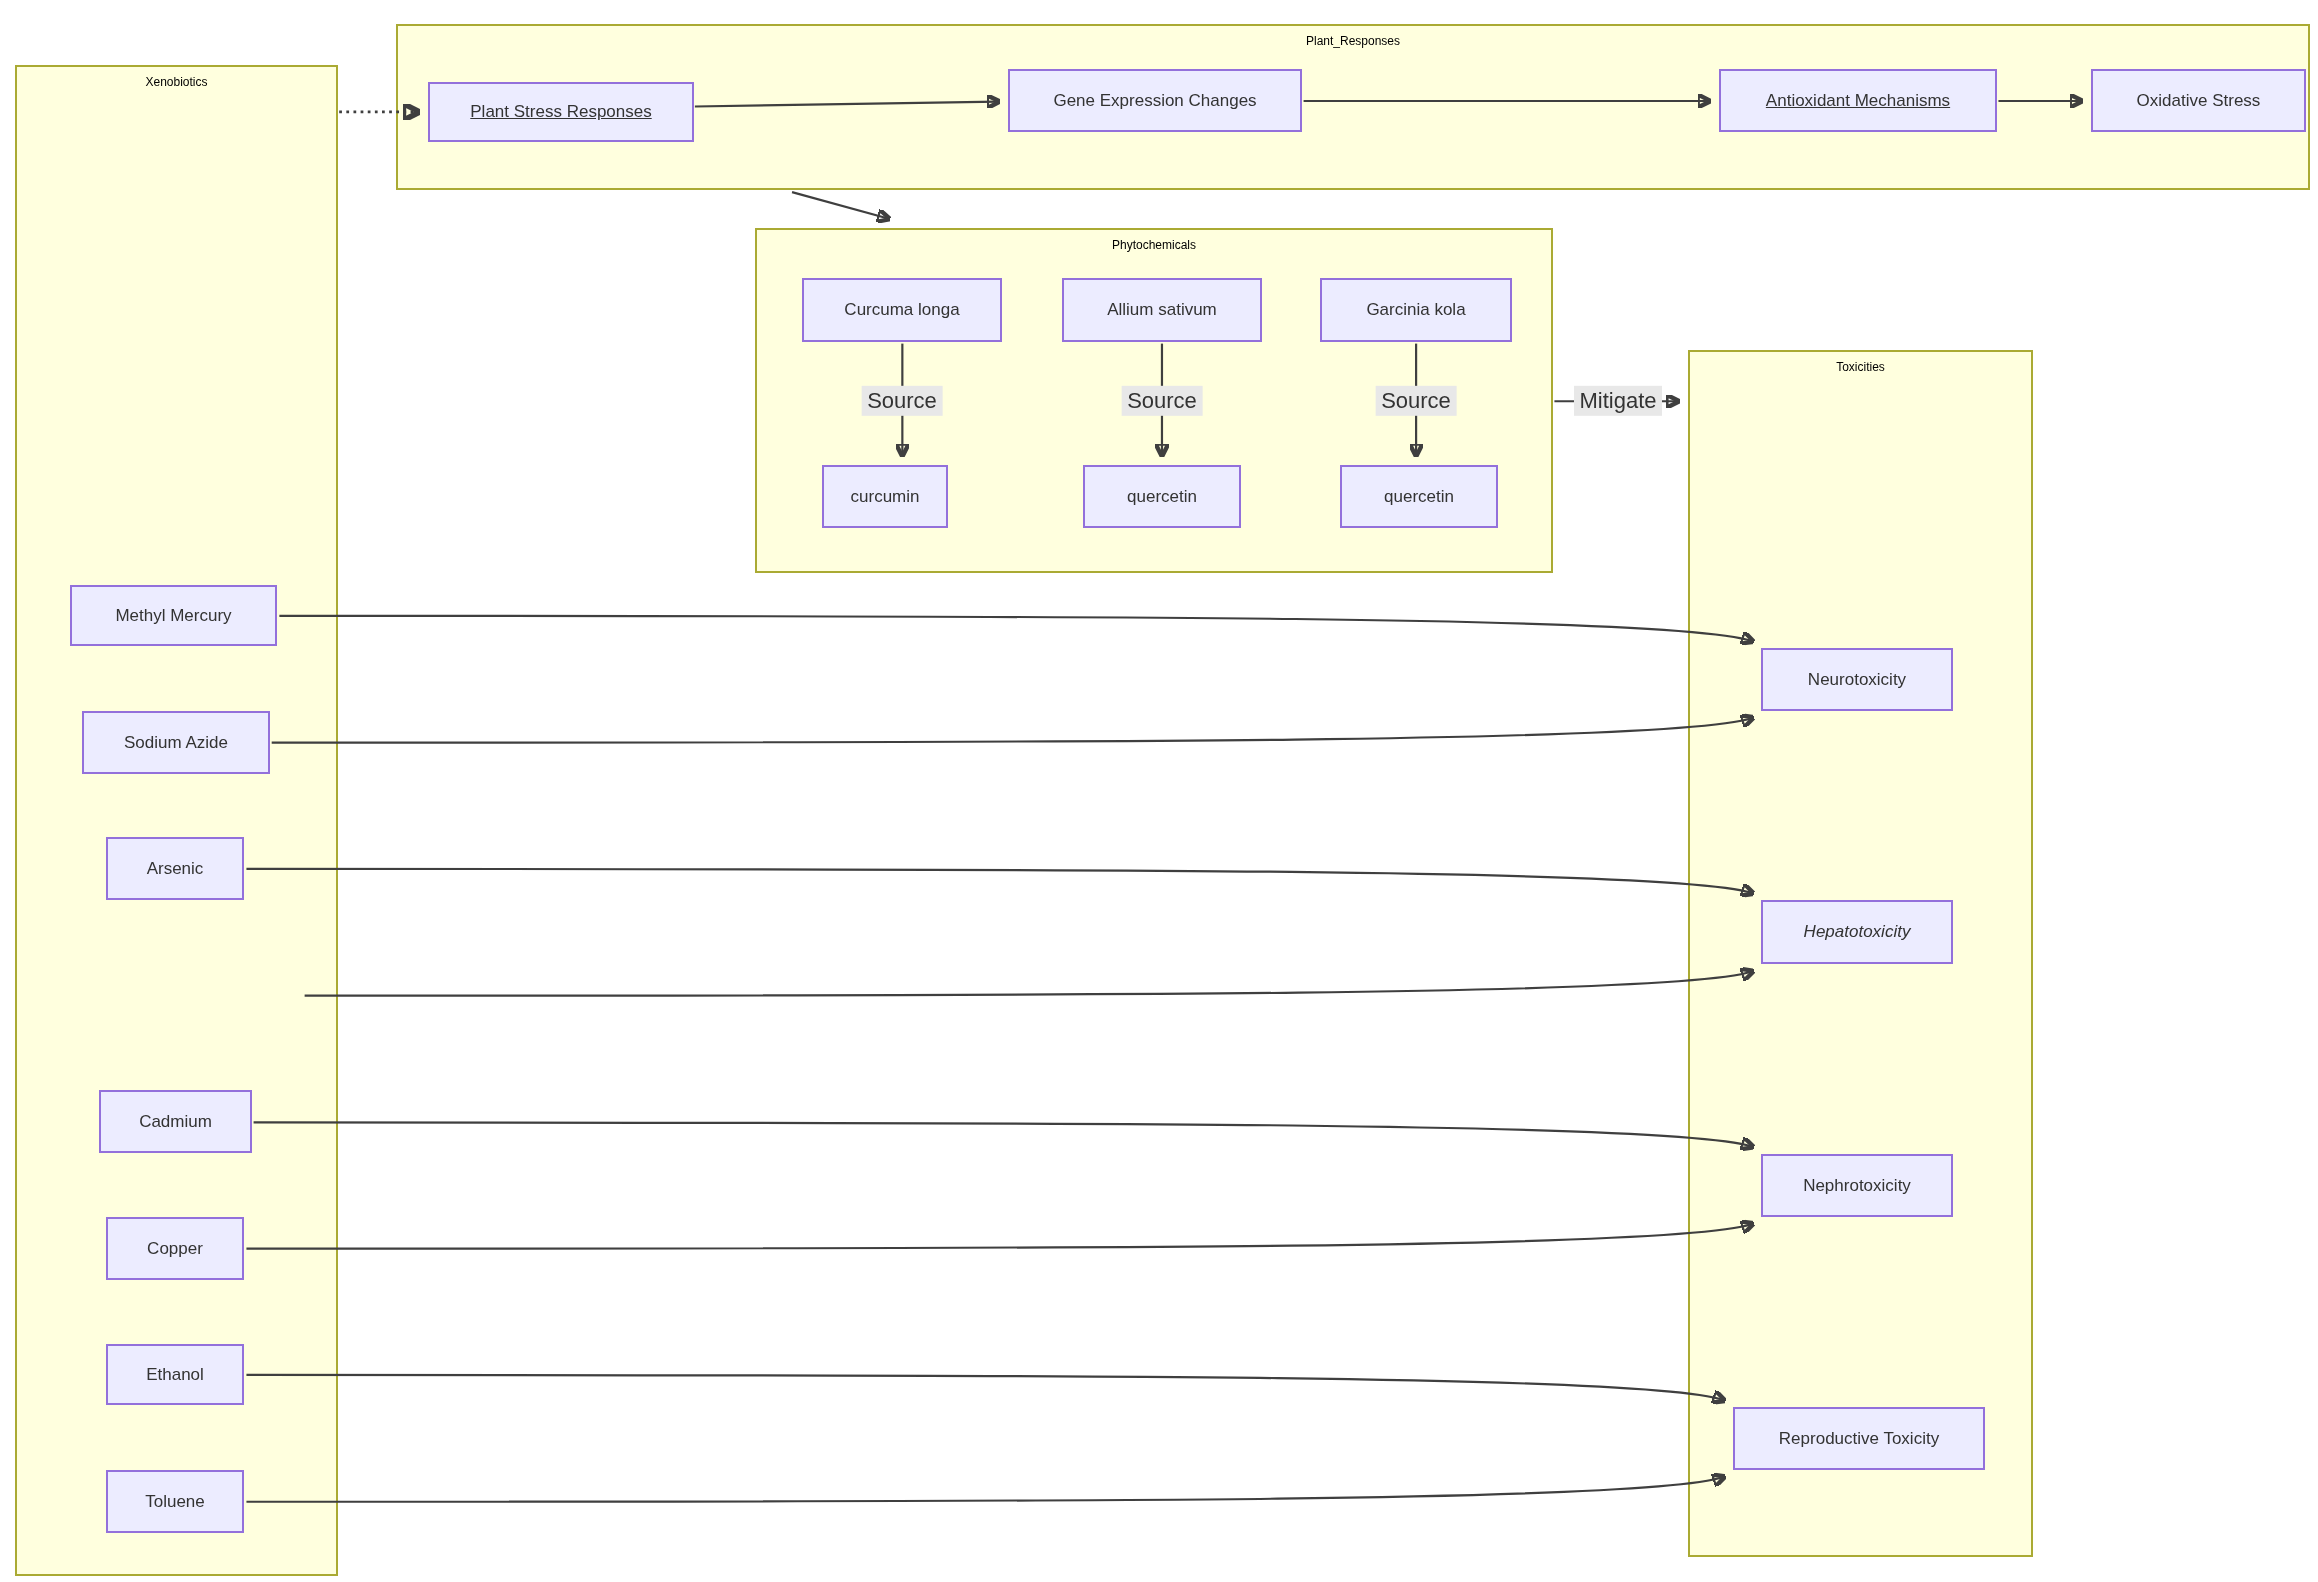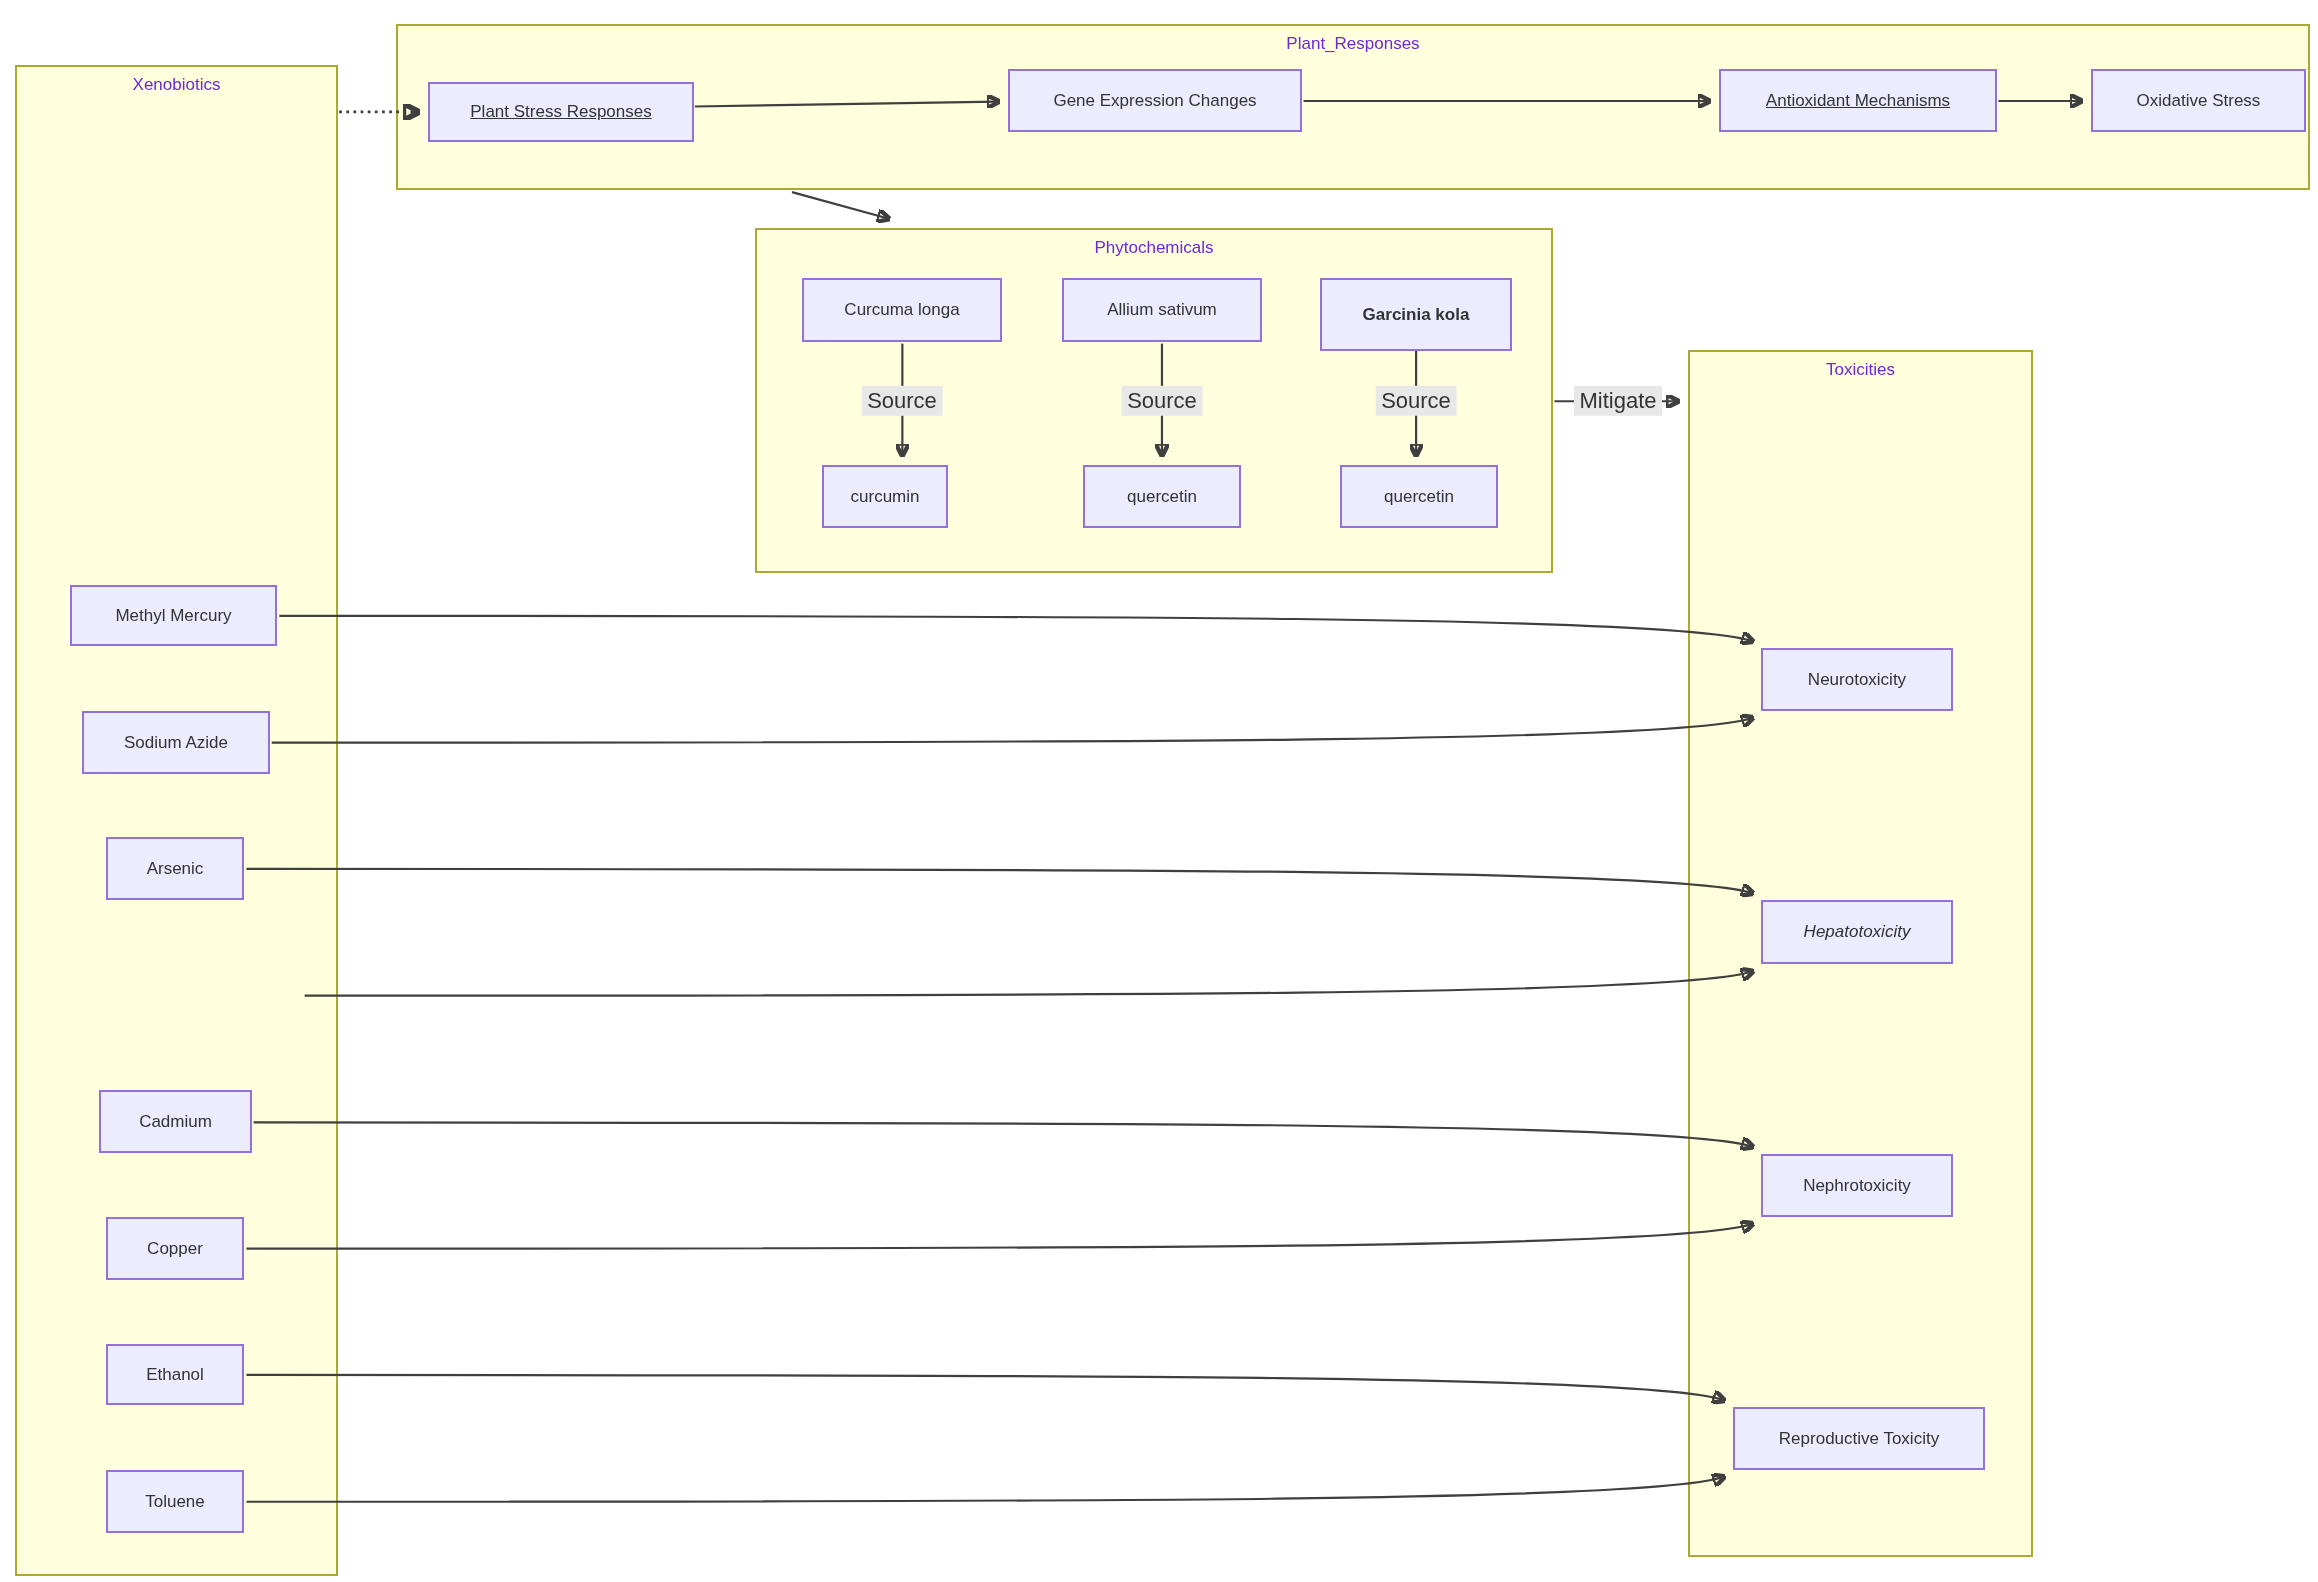--- a/index.html
+++ b/index.html
@@ -1,20 +1,20 @@
 <!DOCTYPE html>
 <html style="font-size:8.8px"><head>
 <meta charset="utf-8">
 <style>
   html,body{margin:0;padding:0;background:#ffffff;}
   #canvas{position:relative;width:2319px;height:1583px;background:#ffffff;
           font-family:"Liberation Sans",sans-serif;color:#333;overflow:hidden;}
   .cluster{position:absolute;background:#ffffde;border:2.2px solid #aaaa33;box-sizing:border-box;}
   .cluster-title{position:absolute;top:7.7px;left:0;width:100%;text-align:center;
-                 font-size:17px;color:#6d28d9;}
+                 font-size:12px;color:#000000;}
   .node{position:absolute;background:#ececff;border:2.2px solid #9370db;box-sizing:border-box;
         display:flex;align-items:center;justify-content:center;text-align:center;
         font-size:17px;color:#333;padding:0 4.4px;}
   .edge-label{position:absolute;transform:translate(-50%,-50%);background:#e8e8e8;
               padding:2.2px 5.5px;font-size:22px;color:#333;white-space:nowrap;}
   #edges{position:absolute;left:0;top:0;width:2319px;height:1583px;}
   #edges path{fill:none;stroke:#3f3f3f;stroke-width:4px;}
   #edges path.dotted{stroke-dasharray:5 8;stroke-width:5px;}
 </style>
 </head>
@@ -81,21 +81,21 @@
   <div class="node" style="left:2091px;top:69px;width:215px;height:63px;">
       <span>Oxidative Stress</span>
     </div>
 
   <div class="node" style="left:802px;top:278px;width:200px;height:64px;">
       <span>Curcuma longa</span>
     </div>
   <div class="node" style="left:1062px;top:278px;width:200px;height:64px;">
       <span>Allium sativum</span>
     </div>
-  <div class="node" style="left:1320px;top:278px;width:192px;height:73px;font-weight:bold;">
+  <div class="node" style="left:1320px;top:278px;width:192px;height:64px;">
       <span>Garcinia kola</span>
     </div>
   <div class="node" style="left:822px;top:465px;width:126px;height:63px;">
       <span>curcumin</span>
     </div>
   <div class="node" style="left:1083px;top:465px;width:158px;height:63px;">
       <span>quercetin</span>
     </div>
   <div class="node" style="left:1340px;top:465px;width:158px;height:63px;">
       <span>quercetin</span>

